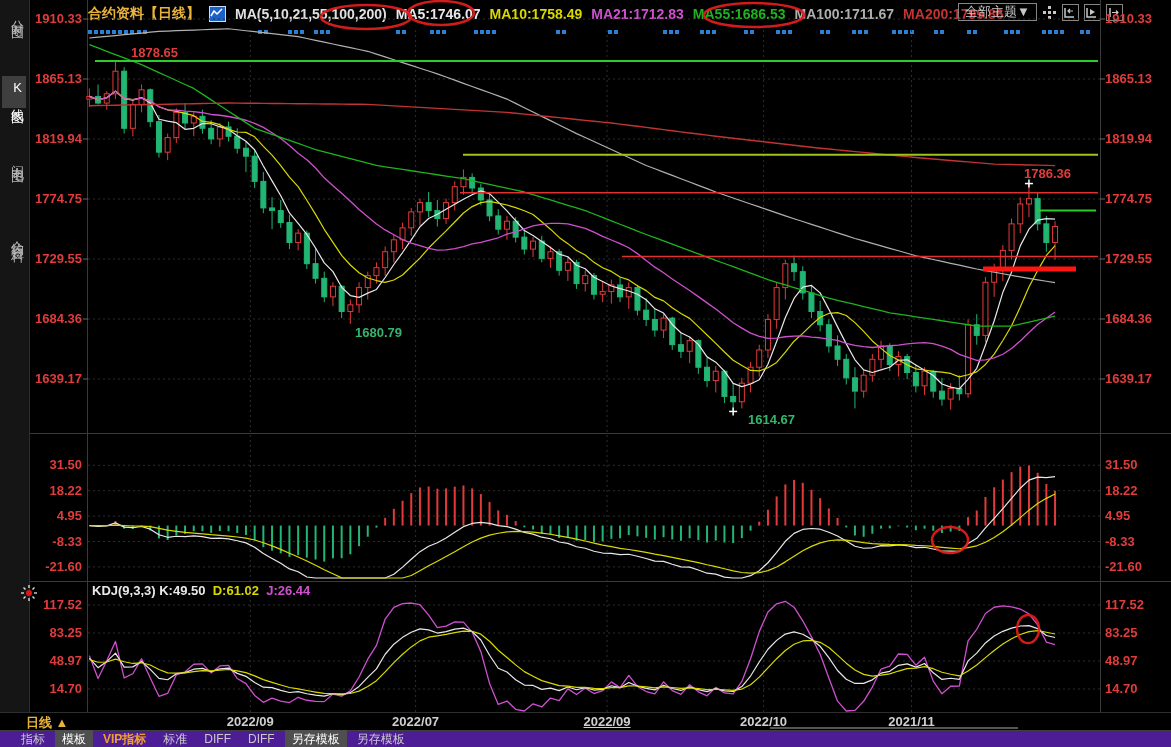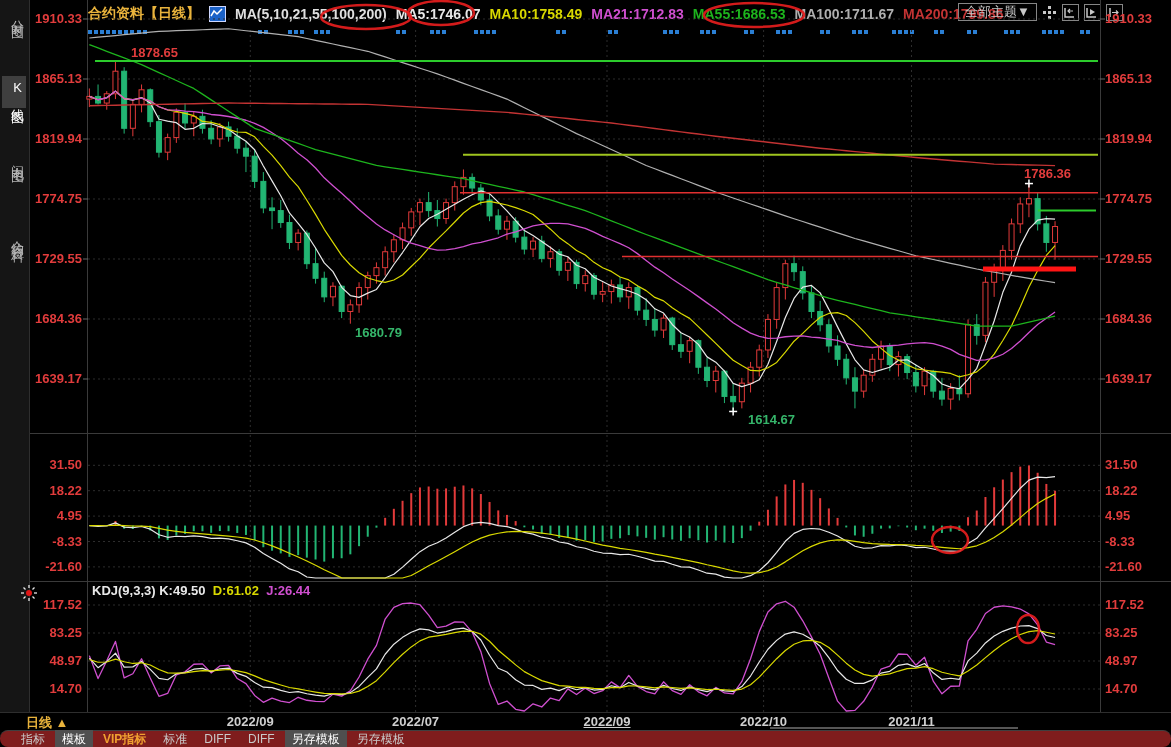--- a/index.html
+++ b/index.html
@@ -28,22 +28,22 @@
   .axis-label.left{width:52px;text-align:right;left:30px;}
   .axis-label.right{left:1105px;text-align:left;width:62px;}
   .date-label{position:absolute;top:714px;width:80px;text-align:center;font-size:13px;font-weight:700;color:var(--date-text);z-index:2;}
   
   .panel-label{position:absolute;left:92px;font-size:13px;font-weight:700;z-index:2;white-space:nowrap;}
   .panel-label .w{color:#e8e8e8;} .panel-label .y{color:var(--ma10);} .panel-label .m{color:var(--ma21);}
   
   #xaxis-row{position:absolute;left:0;top:712px;width:1171px;height:18px;background:#000;border-top:1px solid #2e2e2e;box-sizing:border-box;z-index:2;}
   #period-label{position:absolute;left:26px;top:714px;font-size:13px;font-weight:700;color:var(--symbol-gold);cursor:pointer;z-index:3;}
   #scrollbar-thumb{position:absolute;left:770px;top:727px;width:248px;height:2px;background:#565656;z-index:3;cursor:pointer;}
-  #tabbar{position:absolute;left:0;top:730px;width:1171px;height:17px;background:#7f1d1d;border-top:1px solid #3f3f3f;
-          box-sizing:border-box;display:flex;align-items:center;padding-left:14px;z-index:2;border-radius:8px;}
+  #tabbar{position:absolute;left:0;top:730px;width:1171px;height:17px;background:#4c1d95;border-top:1px solid #3f3f3f;
+          box-sizing:border-box;display:flex;align-items:center;padding-left:14px;z-index:2;}
   .tab{font-size:12px;color:#c9c9c9;padding:1px 7px;margin-right:3px;cursor:pointer;white-space:nowrap;}
   .tab.selected{background:#4f4f4f;color:#ffffff;}
   .tab.vip{color:var(--vip-orange);font-weight:700;}
   
   #chart-area{position:absolute;left:88px;top:30px;width:1012px;height:682px;z-index:1;cursor:crosshair;}
   #chart-svg{position:absolute;left:0;top:0;z-index:3;pointer-events:none;}
   .dot{position:absolute;width:4px;height:4px;background:var(--blue-dot);z-index:2;}
   #alert-flash{position:absolute;left:20px;top:584px;z-index:2;}
 </style>
 </head>

